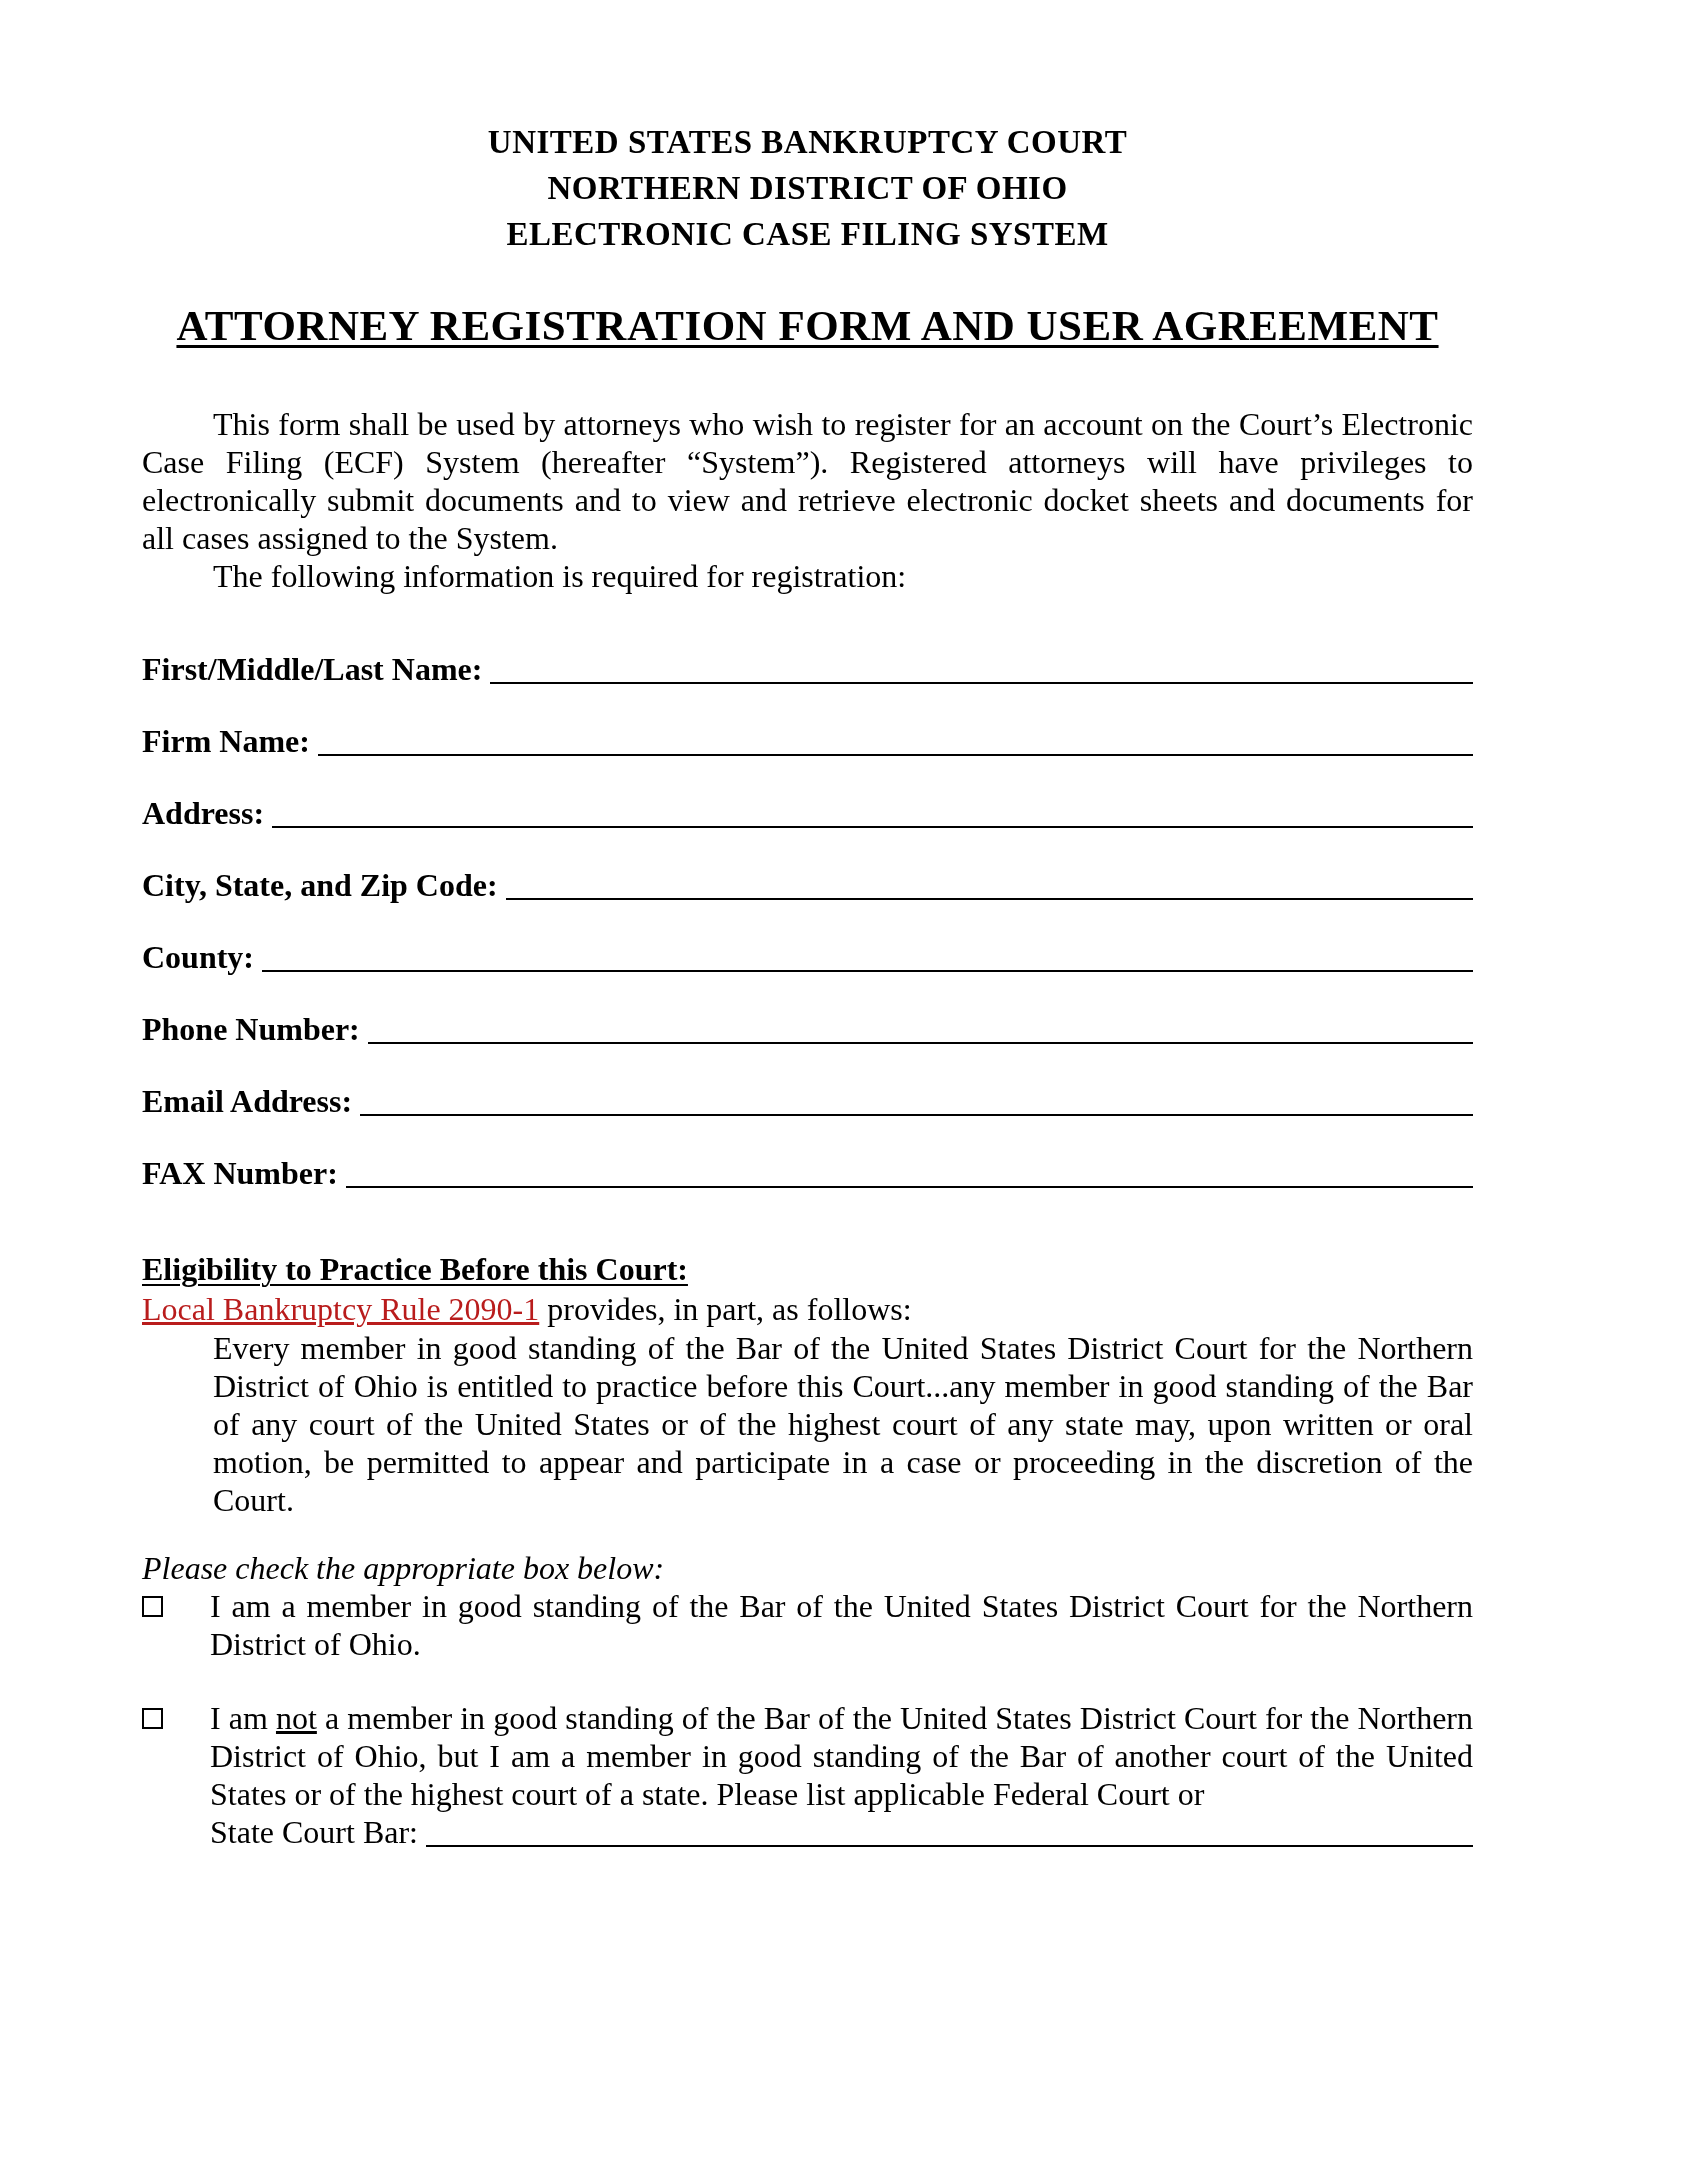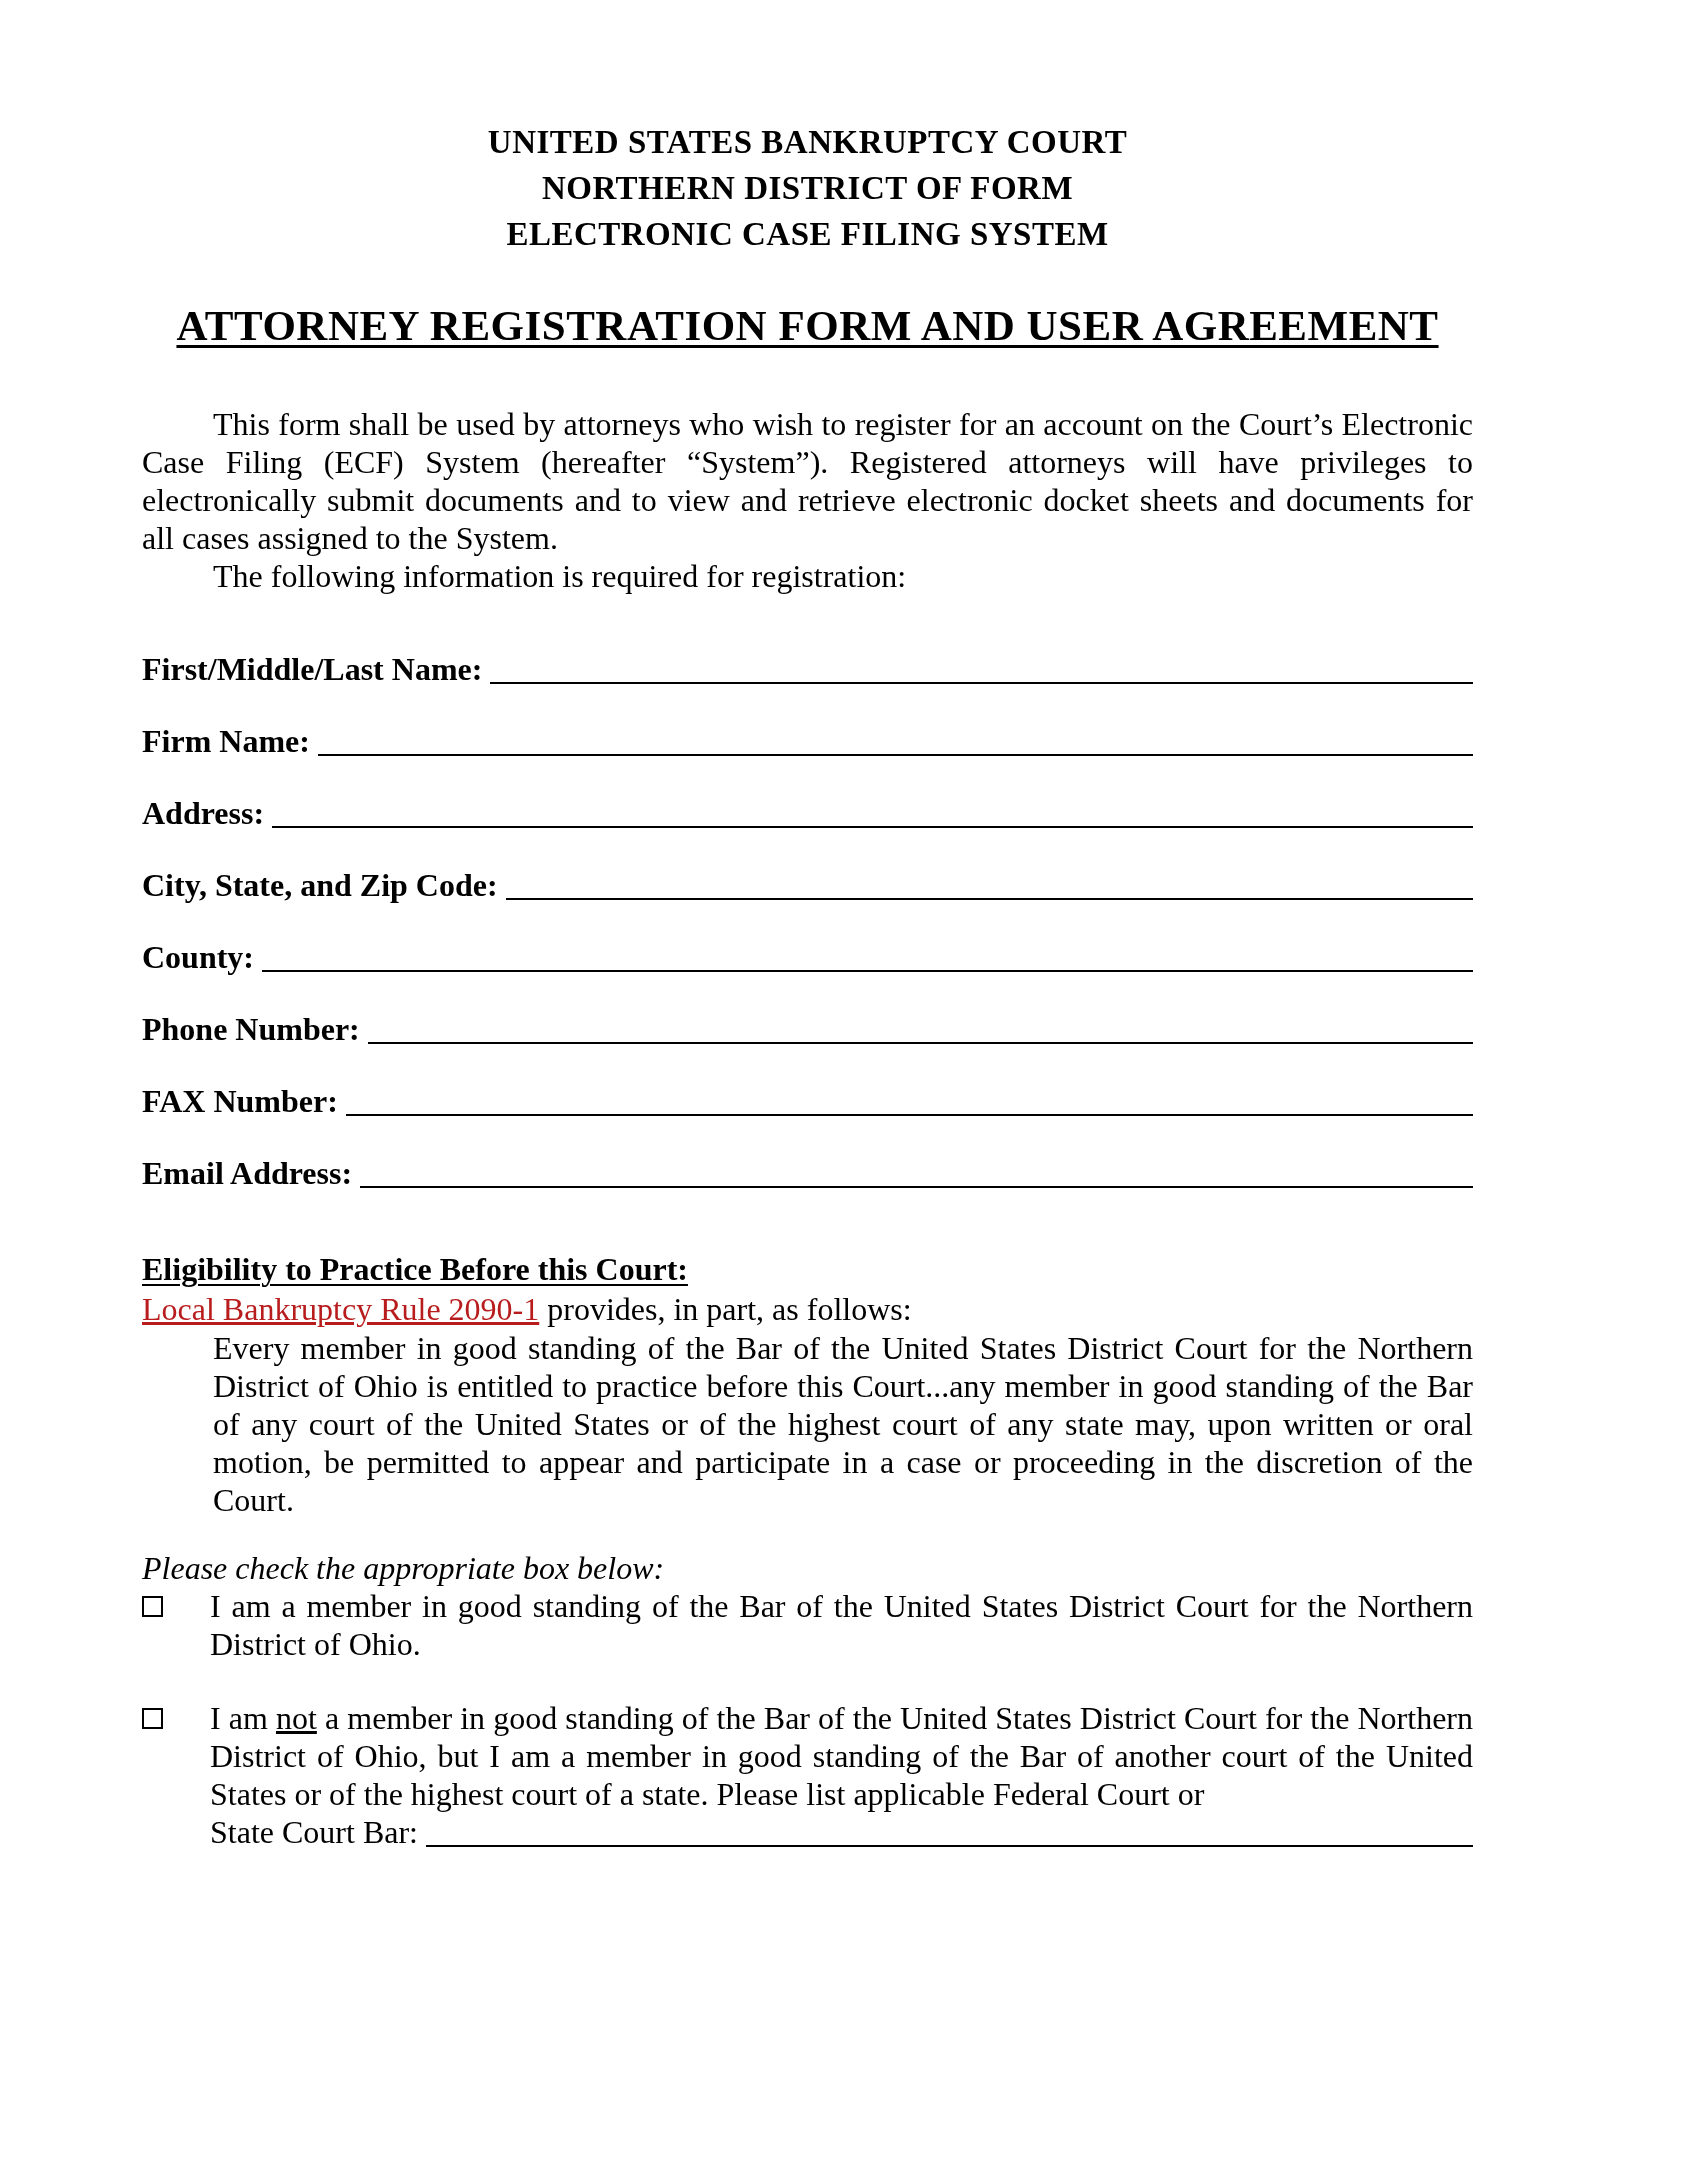--- a/index.html
+++ b/index.html
@@ -109,21 +109,21 @@
   }
   .bar-row .bar-label { white-space: nowrap; }
 </style>
 </head>
 <body>
 
 <div class="page">
 
   <div class="doc-header">
     <div>UNITED STATES BANKRUPTCY COURT</div>
-    <div>NORTHERN DISTRICT OF FORM</div>
+    <div>NORTHERN DISTRICT OF OHIO</div>
     <div>ELECTRONIC CASE FILING SYSTEM</div>
   </div>
 
   <div class="doc-title">
     <span class="title-text">ATTORNEY REGISTRATION FORM AND USER AGREEMENT</span>
   </div>
 
   <p class="para indent intro-1">This form shall be used by attorneys who wish to register for an account on the Court’s Electronic Case Filing (ECF) System (hereafter “System”). Registered attorneys will have privileges to electronically submit documents and to view and retrieve electronic docket sheets and documents for all cases assigned to the System.</p>
   <p class="para indent">The following information is required for registration:</p>
 
@@ -154,26 +154,26 @@
       <span class="field-label">County:</span>
       <span class="fill-line"></span>
     </div>
 
     <div class="field-row">
       <span class="field-label">Phone Number:</span>
       <span class="fill-line"></span>
     </div>
 
     <div class="field-row">
+      <span class="field-label">Email Address:</span>
+      <span class="fill-line"></span>
+    </div>
+
+    <div class="field-row">
       <span class="field-label">FAX Number:</span>
-      <span class="fill-line"></span>
-    </div>
-
-    <div class="field-row">
-      <span class="field-label">Email Address:</span>
       <span class="fill-line"></span>
     </div>
 
   </div>
 
   <div class="eligibility">
     <div class="elig-heading">Eligibility to Practice Before this Court:</div>
     <div class="rule-line">
       <a class="rule-link" href="#">Local Bankruptcy Rule 2090-1</a><span> provides, in part, as follows:</span>
     </div>

